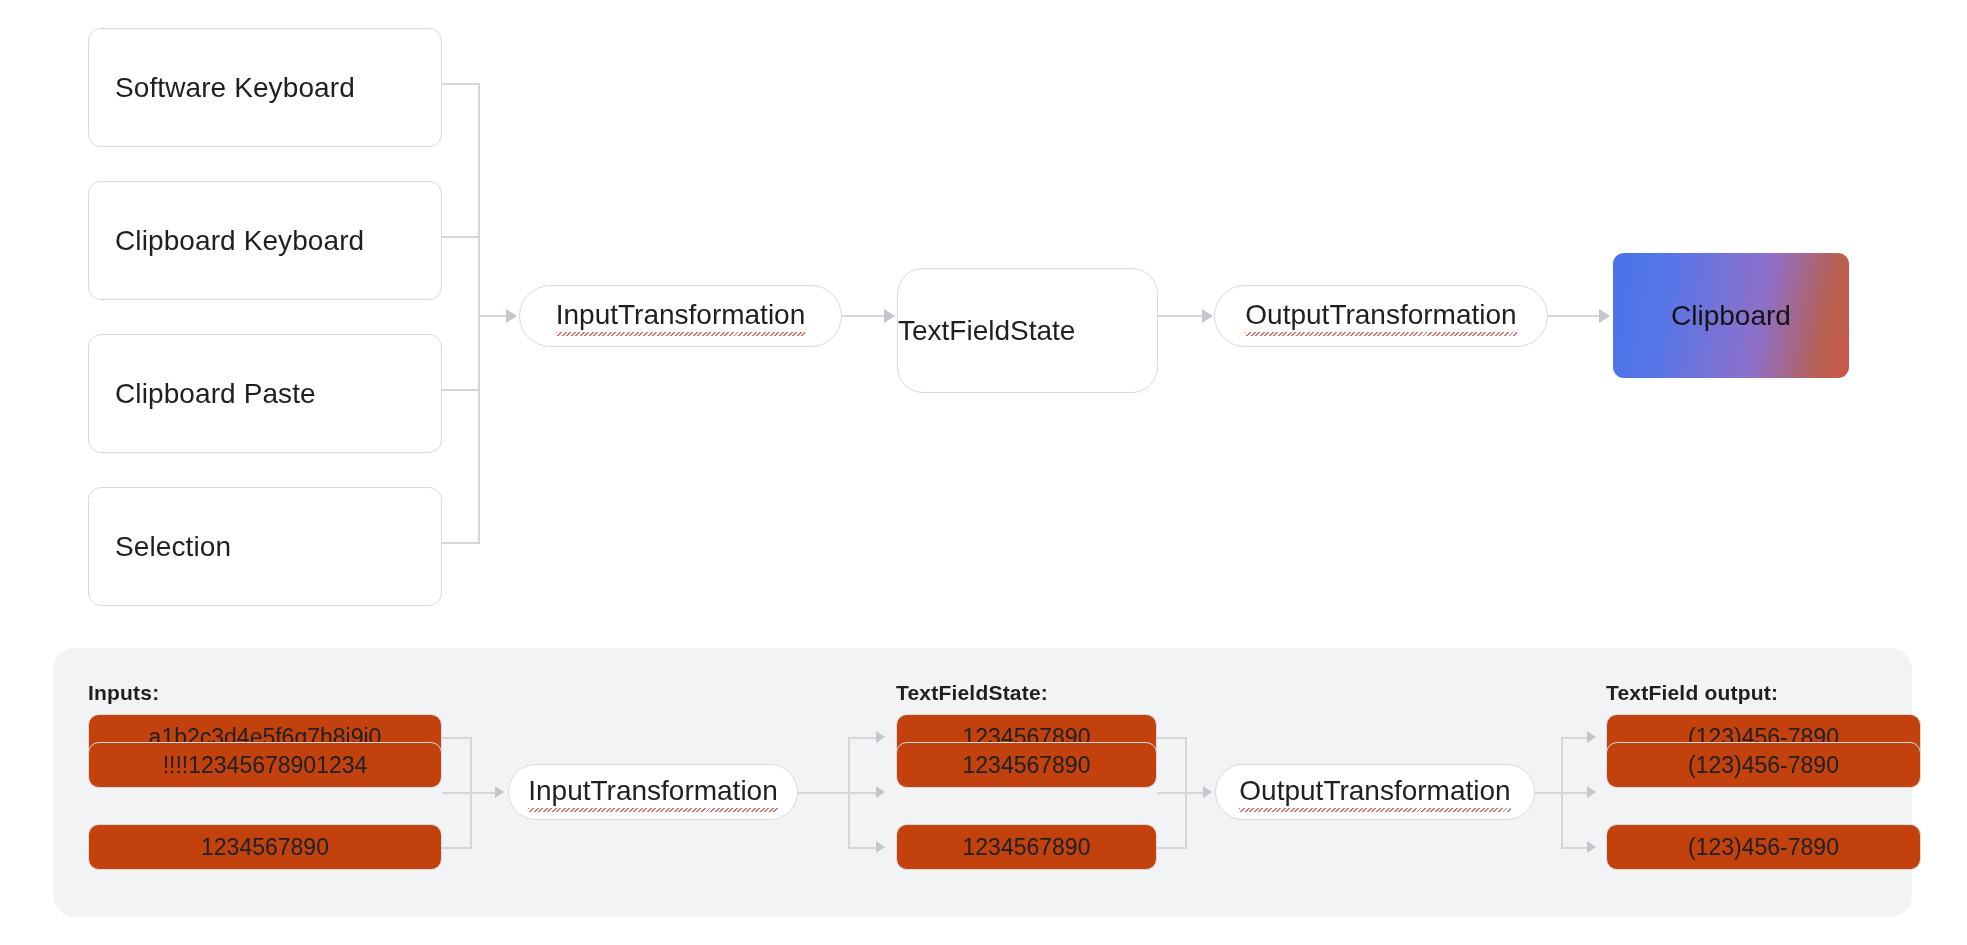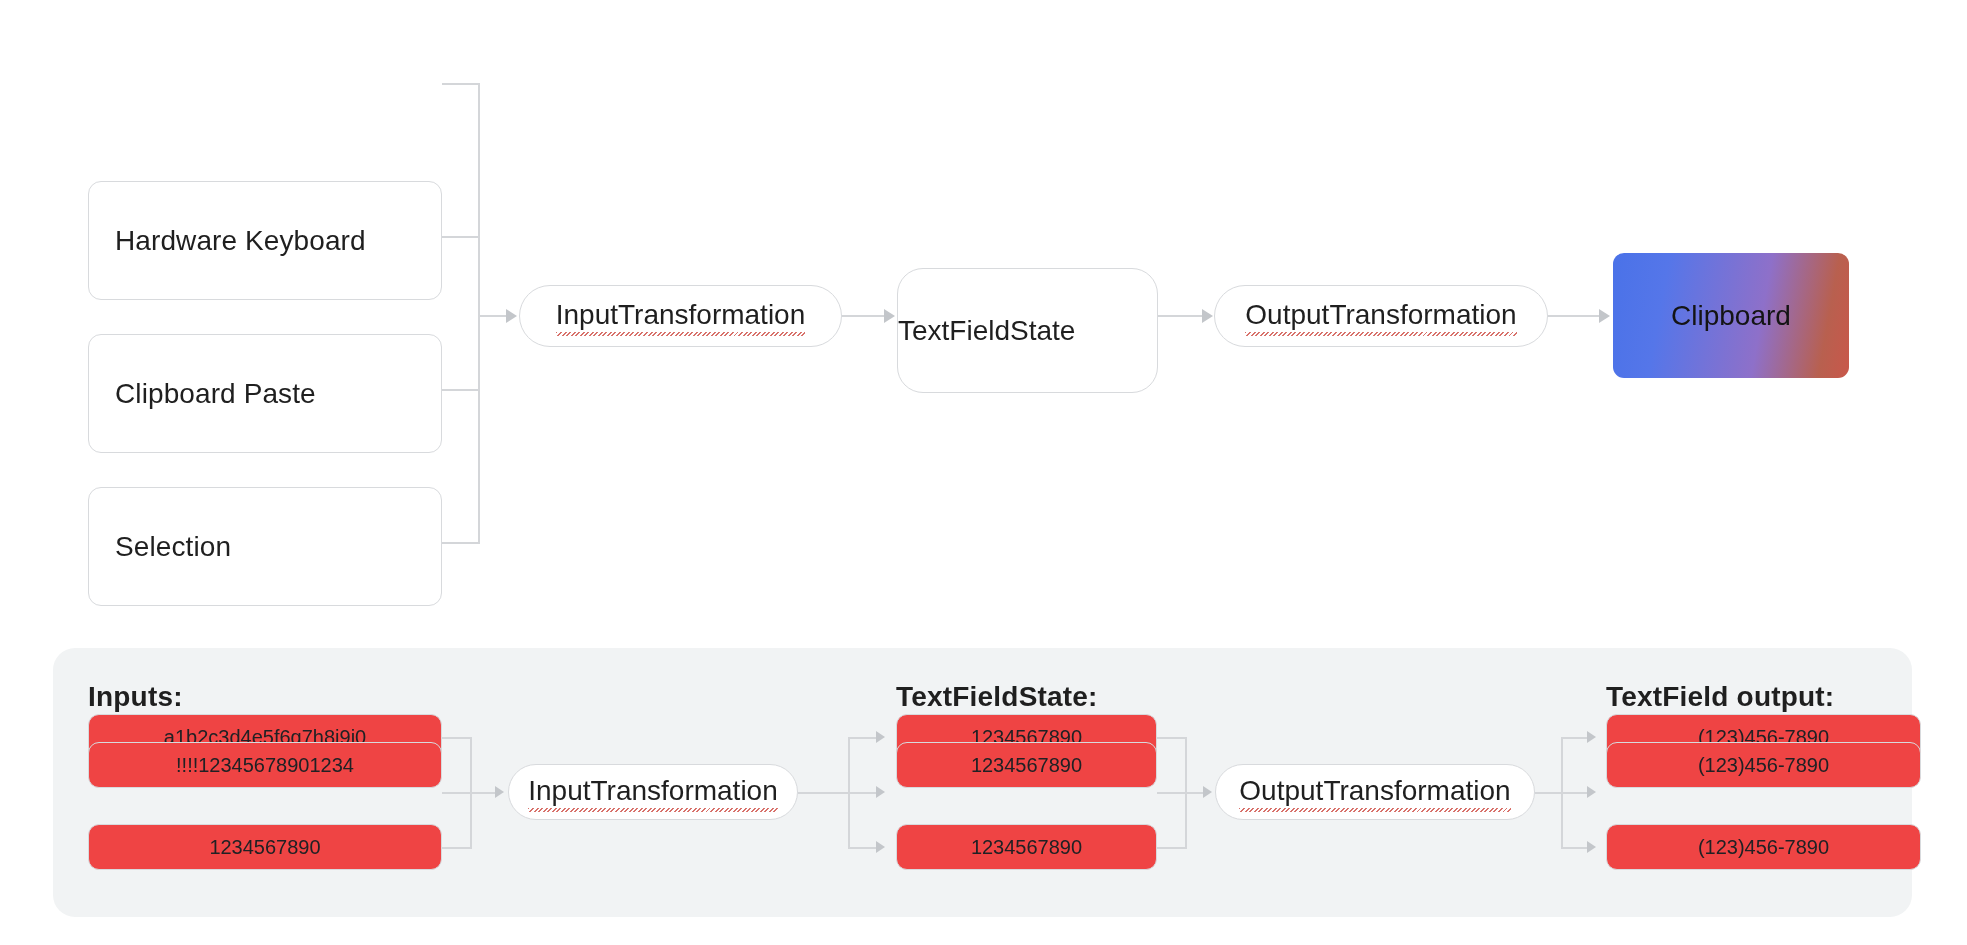--- a/index.html
+++ b/index.html
@@ -136,40 +136,40 @@
     left: 53px;
     top: 648px;
     width: 1859px;
     height: 269px;
     background: #f1f3f4;
     border-radius: 22px;
     z-index: 0;
   }
   .col-title {
     position: absolute;
-    font-size: 28px;
+    font-size: 21px;
     font-weight: bold;
     color: #1f1f1f;
     letter-spacing: .2px;
     z-index: 3;
   }
   #title-inputs          { left: 88px;  top: 681px; }
   #title-textfieldstate  { left: 896px; top: 681px; }
   #title-textfield-output{ left: 1606px;top: 681px; }
 
   .val-box {
     position: absolute;
     box-sizing: border-box;
-    background: #ef4444;
+    background: #c2410c;
     border: 1.6px solid #d8dadd;
     border-radius: 11px;
     display: flex;
     align-items: center;
     justify-content: center;
-    font-size: 20px;
+    font-size: 23px;
     color: #202124;
     height: 46px;
     z-index: 3;
   }
   .col-inputs  { left: 88px;  width: 354px; }
   .col-state   { left: 896px; width: 261px; }
   .col-output  { left: 1606px;width: 315px; }
 
   .row-0 { top: 714px; }
   .row-1 { top: 742px; }
@@ -181,22 +181,25 @@
     color: #1f1f1f;
   }
   #bot-input-transformation  { left: 508px;  top: 764px; width: 290px; }
   #bot-output-transformation { left: 1215px; top: 764px; width: 320px; }
 </style>
 </head>
 <body>
 
 <div id="stage">
 
+  <div class="node rect src-box" id="src-0">
+    <span>Software Keyboard</span>
+  </div>
   <div class="node rect src-box" id="src-1">
-    <span>Hardware Keyboard</span>
+    <span>Clipboard Keyboard</span>
   </div>
   <div class="node rect src-box" id="src-2">
     <span>Clipboard Paste</span>
   </div>
   <div class="node rect src-box" id="src-3">
     <span>Selection</span>
   </div>
 
   <div class="wire h" style="left:442px; top:83px;  width:38px;"></div>
   <div class="wire h" style="left:442px; top:236px; width:38px;"></div>

